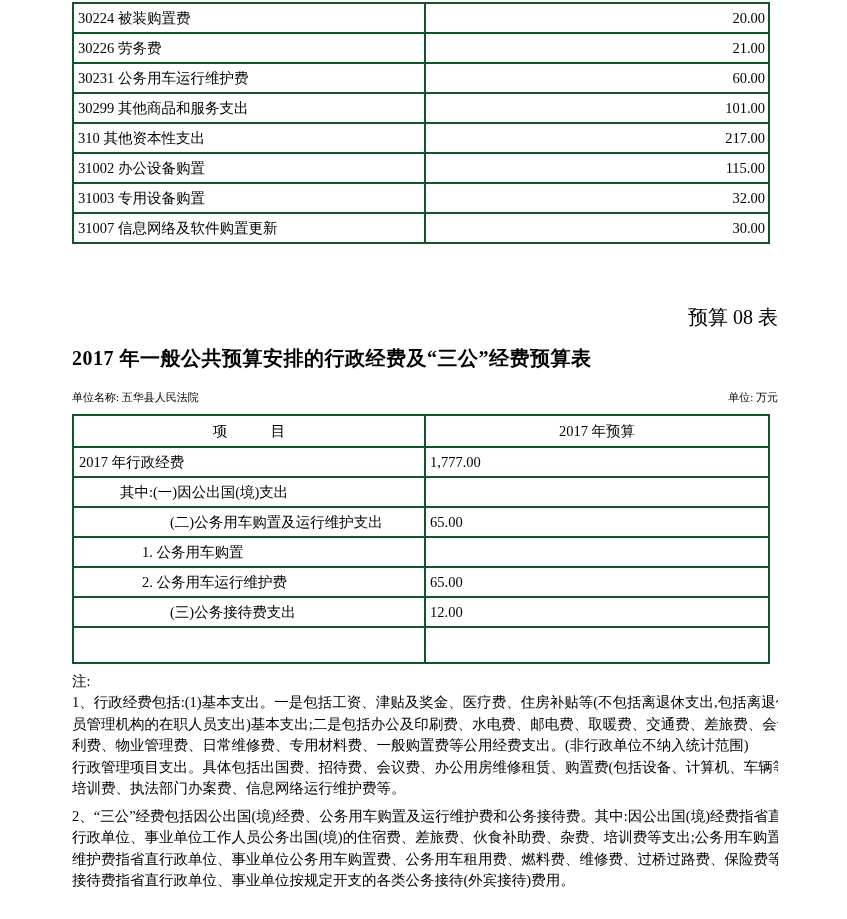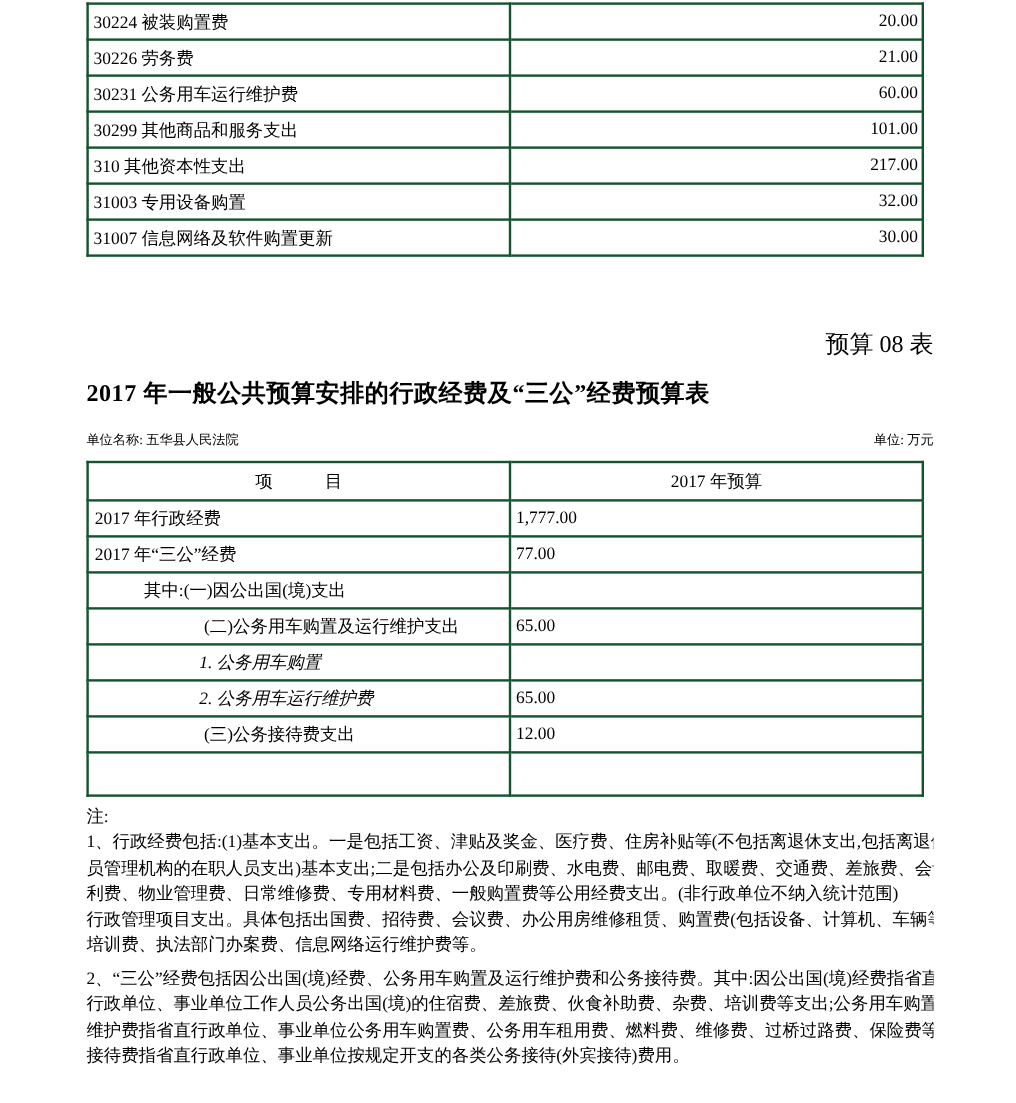--- a/index.html
+++ b/index.html
@@ -33,21 +33,21 @@
   
   .table2 { margin-top:8px; }
   .table2 tr.head td { height:32px; text-align:center; }
   .table2 tr.tall td { height:36px; }
   .table2 .c1 { width:352px; }
   .table2 .val { padding-left:4px; text-align:left; }
   .pre { white-space:pre; }
   .ind0 { padding-left:5px; }
   .ind1 { padding-left:46px; }
   .ind2 { padding-left:96px; }
-  .ind3 { padding-left:92px;font-style:italic; }
+  .ind3 { padding-left:68px; }
 
   .notes { margin-top:6px; font-size:14.5px; }
   .notes-heading { line-height:22px; }
   .nline { line-height:21.5px; white-space:nowrap; overflow:hidden; }
   .para2 { margin-top:6px; }
 </style>
 </head>
 <body>
 
 <div class="page">
@@ -69,20 +69,24 @@
       </tr>
       <tr>
         <td class="lbl">30299 其他商品和服务支出</td>
         <td class="val">101.00</td>
       </tr>
       <tr>
         <td class="lbl">310 其他资本性支出</td>
         <td class="val">217.00</td>
       </tr>
       <tr>
+        <td class="lbl">31002 办公设备购置</td>
+        <td class="val">115.00</td>
+      </tr>
+      <tr>
         <td class="lbl">31003 专用设备购置</td>
         <td class="val">32.00</td>
       </tr>
       <tr>
         <td class="lbl">31007 信息网络及软件购置更新</td>
         <td class="val">30.00</td>
       </tr>
     </tbody>
       </table>
 
@@ -97,24 +101,20 @@
 
     <table class="grid table2">
       <tbody>
           <tr class="head">
         <td class="c1 pre">项　　　目</td>
         <td>2017 年预算</td>
       </tr>
       <tr>
         <td class="c1 ind0">2017 年行政经费</td>
         <td class="val">1,777.00</td>
-      </tr>
-      <tr>
-        <td class="c1 ind0">2017 年“三公”经费</td>
-        <td class="val">77.00</td>
       </tr>
       <tr>
         <td class="c1 ind1">其中:(一)因公出国(境)支出</td>
         <td class="val"></td>
       </tr>
       <tr>
         <td class="c1 ind2">(二)公务用车购置及运行维护支出</td>
         <td class="val">65.00</td>
       </tr>
       <tr>

